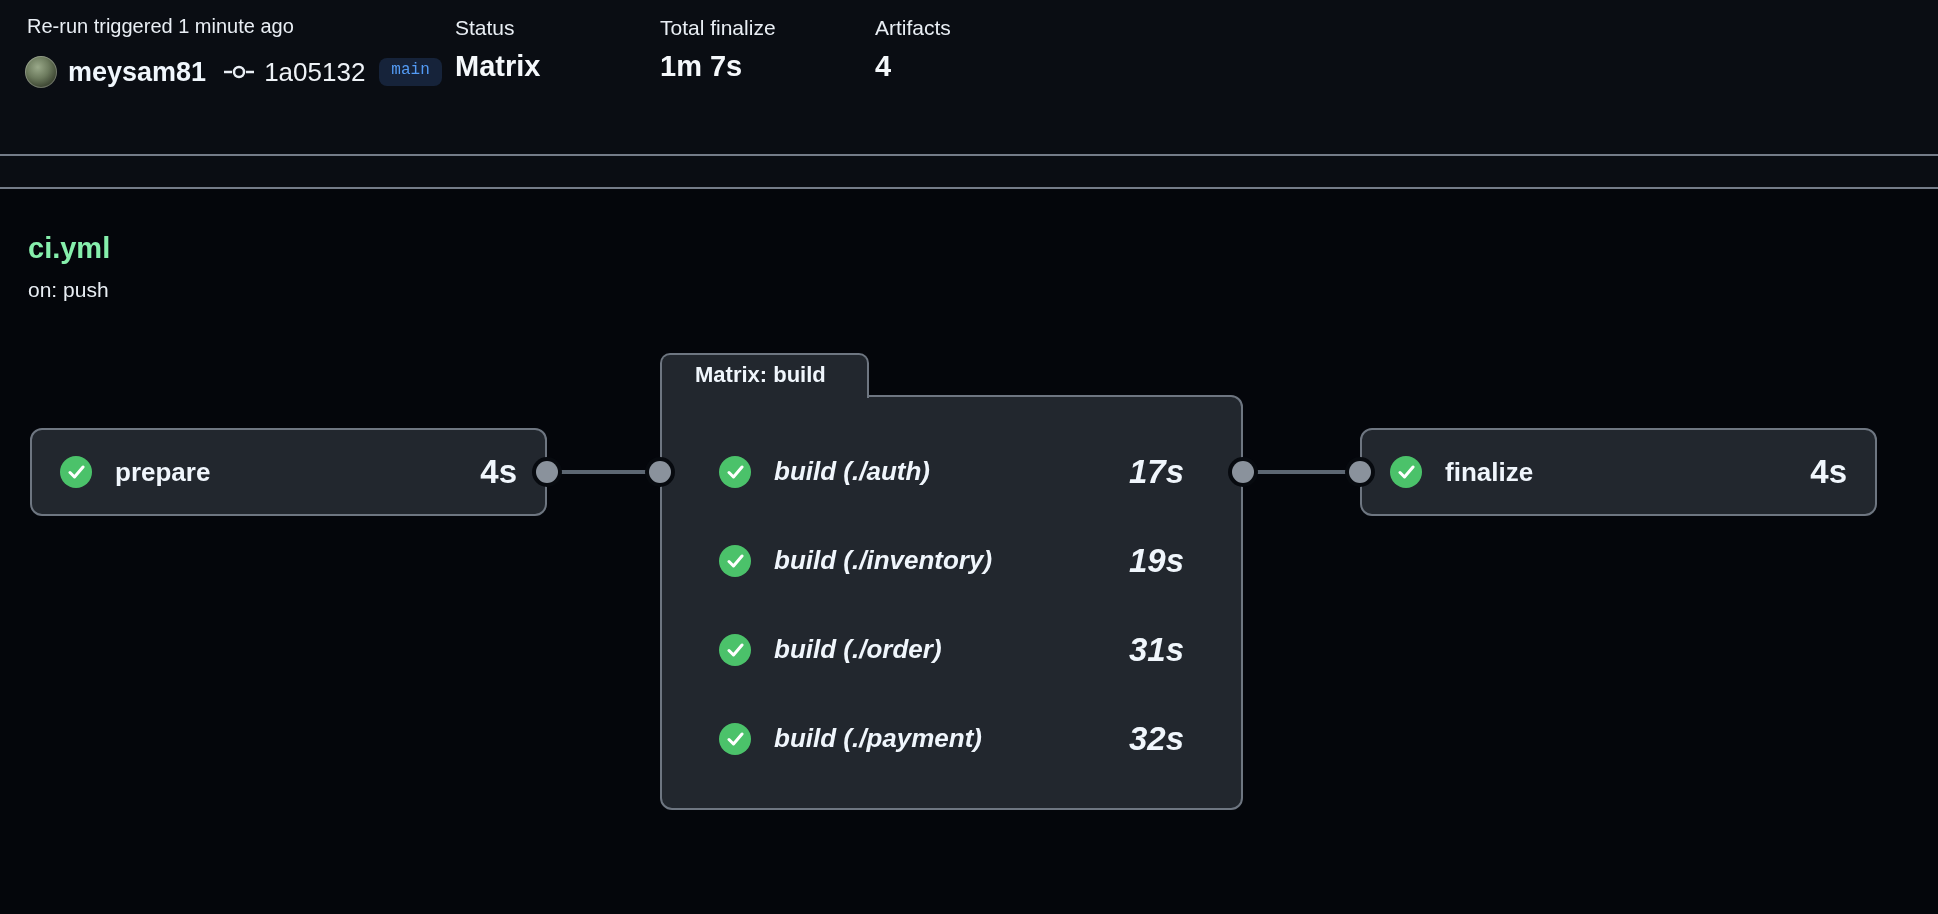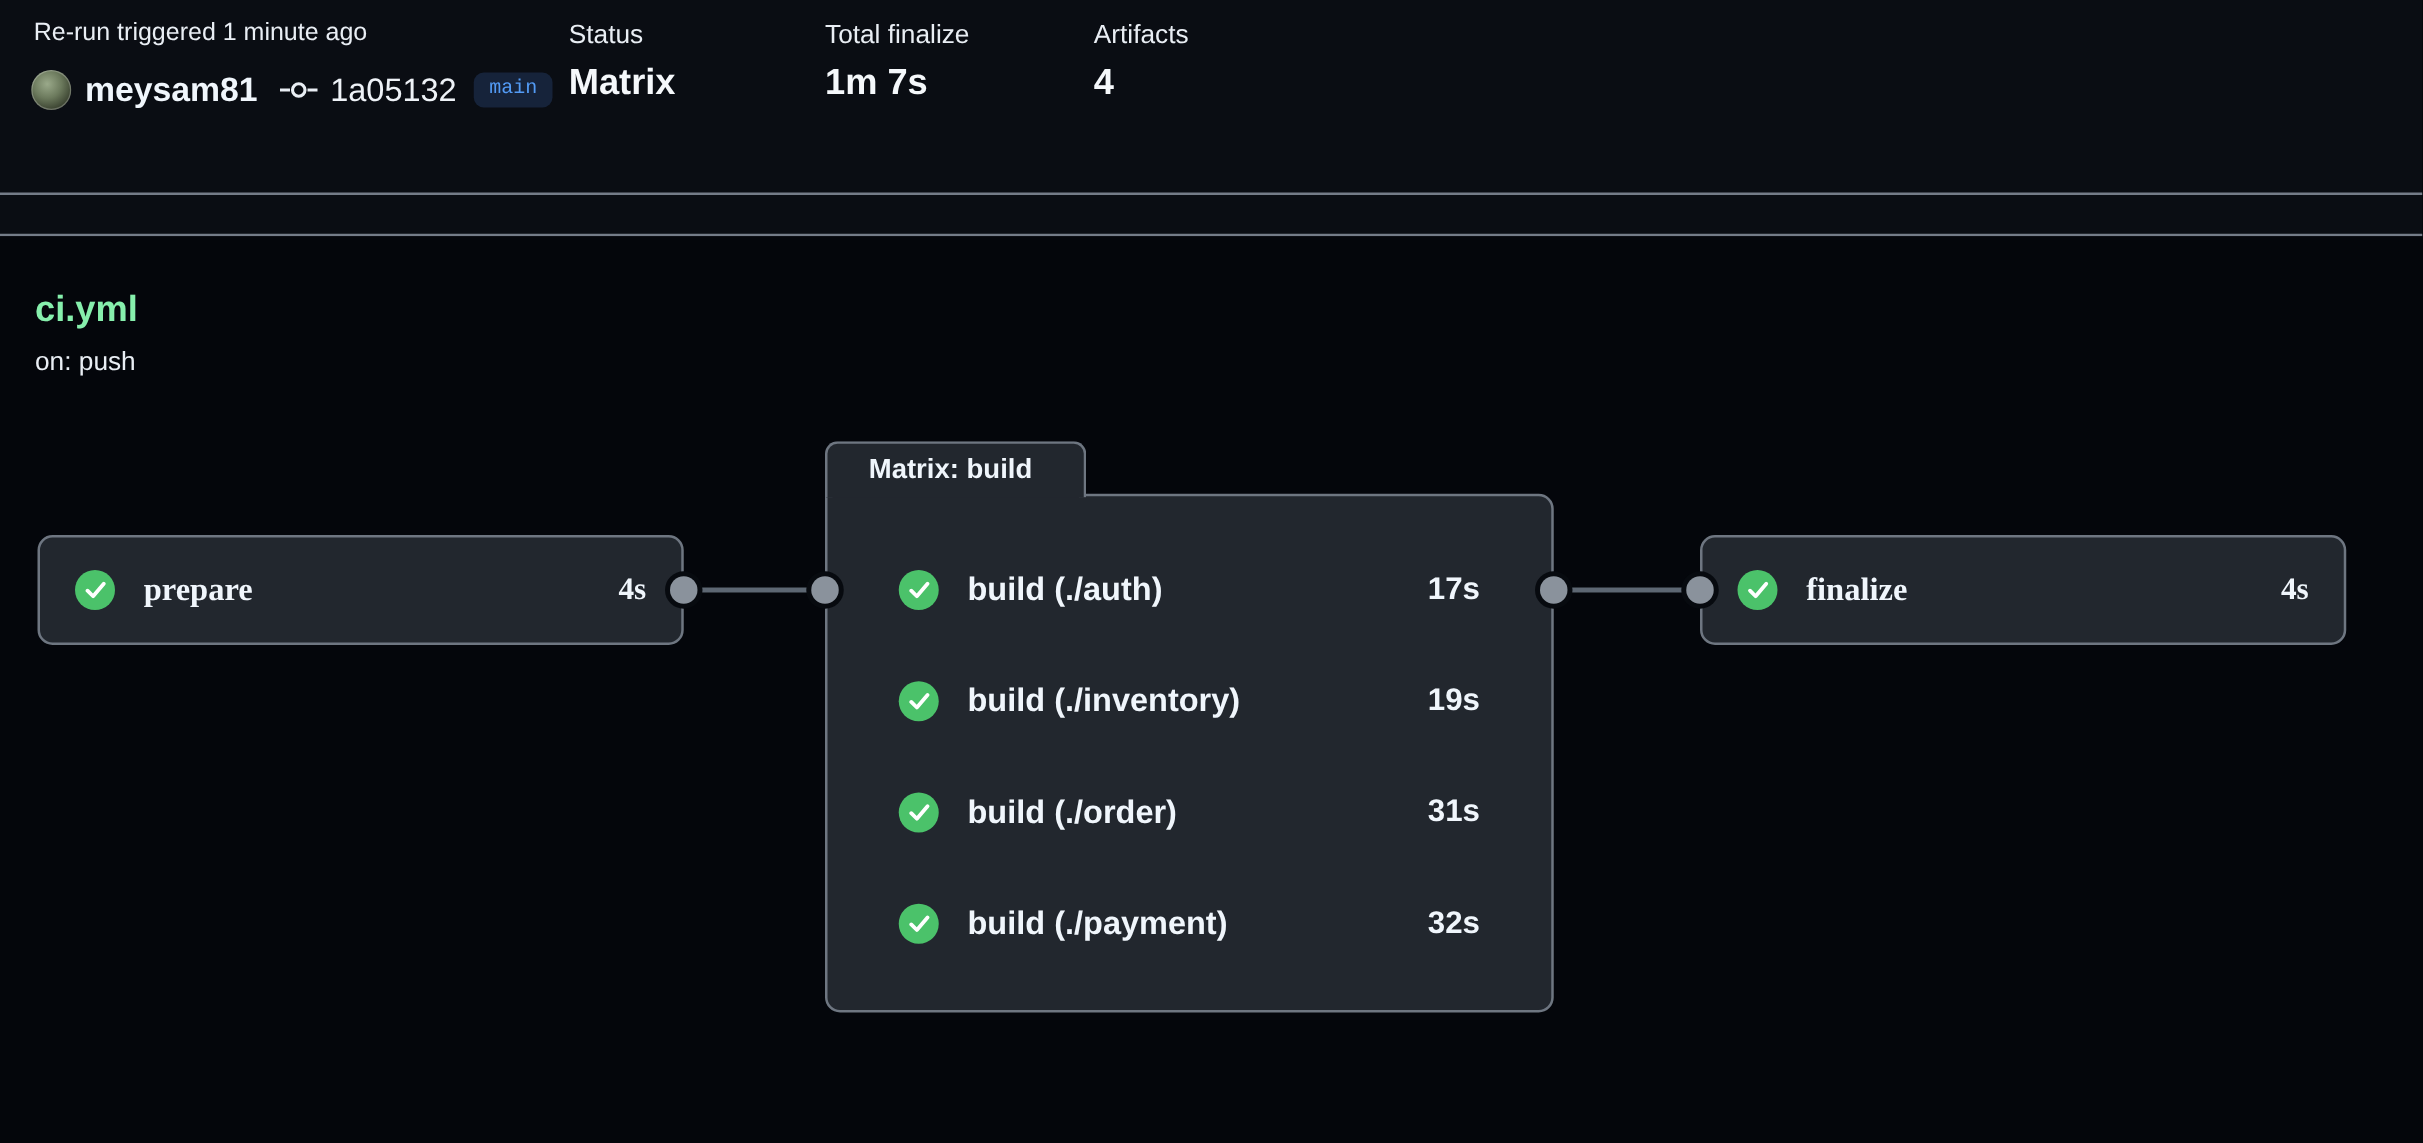--- a/index.html
+++ b/index.html
@@ -42,47 +42,47 @@
   .band { position:absolute; left:0; top:156px; width:1938px; height:31px; background:#0a0d13; }
 
   
   .canvas { position:absolute; left:0; top:189px; width:1938px; height:725px; background:#04060b; }
   .wf-file { position:absolute; left:28px; top:43px; font-size:29px; font-weight:bold; color:#86efac; }
   .wf-trigger { position:absolute; left:28px; top:89px; font-size:21px; color:#e9eef4; }
 
   .job-node {
     position:absolute; height:88px; border-radius:12px;
     background:#22272e; border:2px solid #6e7681;
-    display:flex; align-items:center; padding:0 28px;font-family:Liberation Serif, serif;
+    display:flex; align-items:center; padding:0 28px;
   }
   #node-prepare { left:30px; top:239px; width:517px; }
   #node-finalize { left:1360px; top:239px; width:517px; }
 
   .check {
     width:32px; height:32px; border-radius:50%; background:#4bc26a;
     display:flex; align-items:center; justify-content:center; flex:0 0 auto;
   }
   .job-label { font-size:26px; font-weight:bold; color:#f0f6fc; margin-left:23px; flex:1 1 auto; white-space:nowrap; }
-  .job-duration { font-size:25px; font-weight:bold; color:#f0f6fc; margin-left:12px; }
+  .job-duration { font-size:33px; font-weight:bold; color:#f0f6fc; margin-left:12px; }
 
   
   .matrix-tab {
     position:absolute; left:660px; top:164px; width:209px; height:45px;
     background:#22272e; border:2px solid #6e7681; border-bottom:none;
     border-radius:10px 10px 0 0; z-index:2;
     display:flex; align-items:center; padding:0 0 4px 33px;
   }
   .matrix-tab-label { font-size:22px; font-weight:bold; color:#f0f6fc; white-space:nowrap; }
   .matrix-body {
     position:absolute; left:660px; top:206px; width:583px; height:415px;
     background:#22272e; border:2px solid #6e7681;
     border-radius:0 12px 12px 12px; z-index:1;
     padding:30px 57px 0 57px;
   }
-  .matrix-row { height:89px; display:flex; align-items:center; }
+  .matrix-row { height:89px; display:flex; align-items:center;font-style:italic; }
 
   
   .connector-line { position:absolute; height:4px; background:#5d6773; z-index:0; }
   #line-1 { left:547px; top:281px; width:113px; }
   #line-2 { left:1243px; top:281px; width:117px; }
   .connector-dot {
     position:absolute; width:22px; height:22px; border-radius:50%;
     background:#8a929c; box-shadow:0 0 0 4px #070a0f; z-index:3;
   }
   #dot-1 { left:536px; top:272px; }

